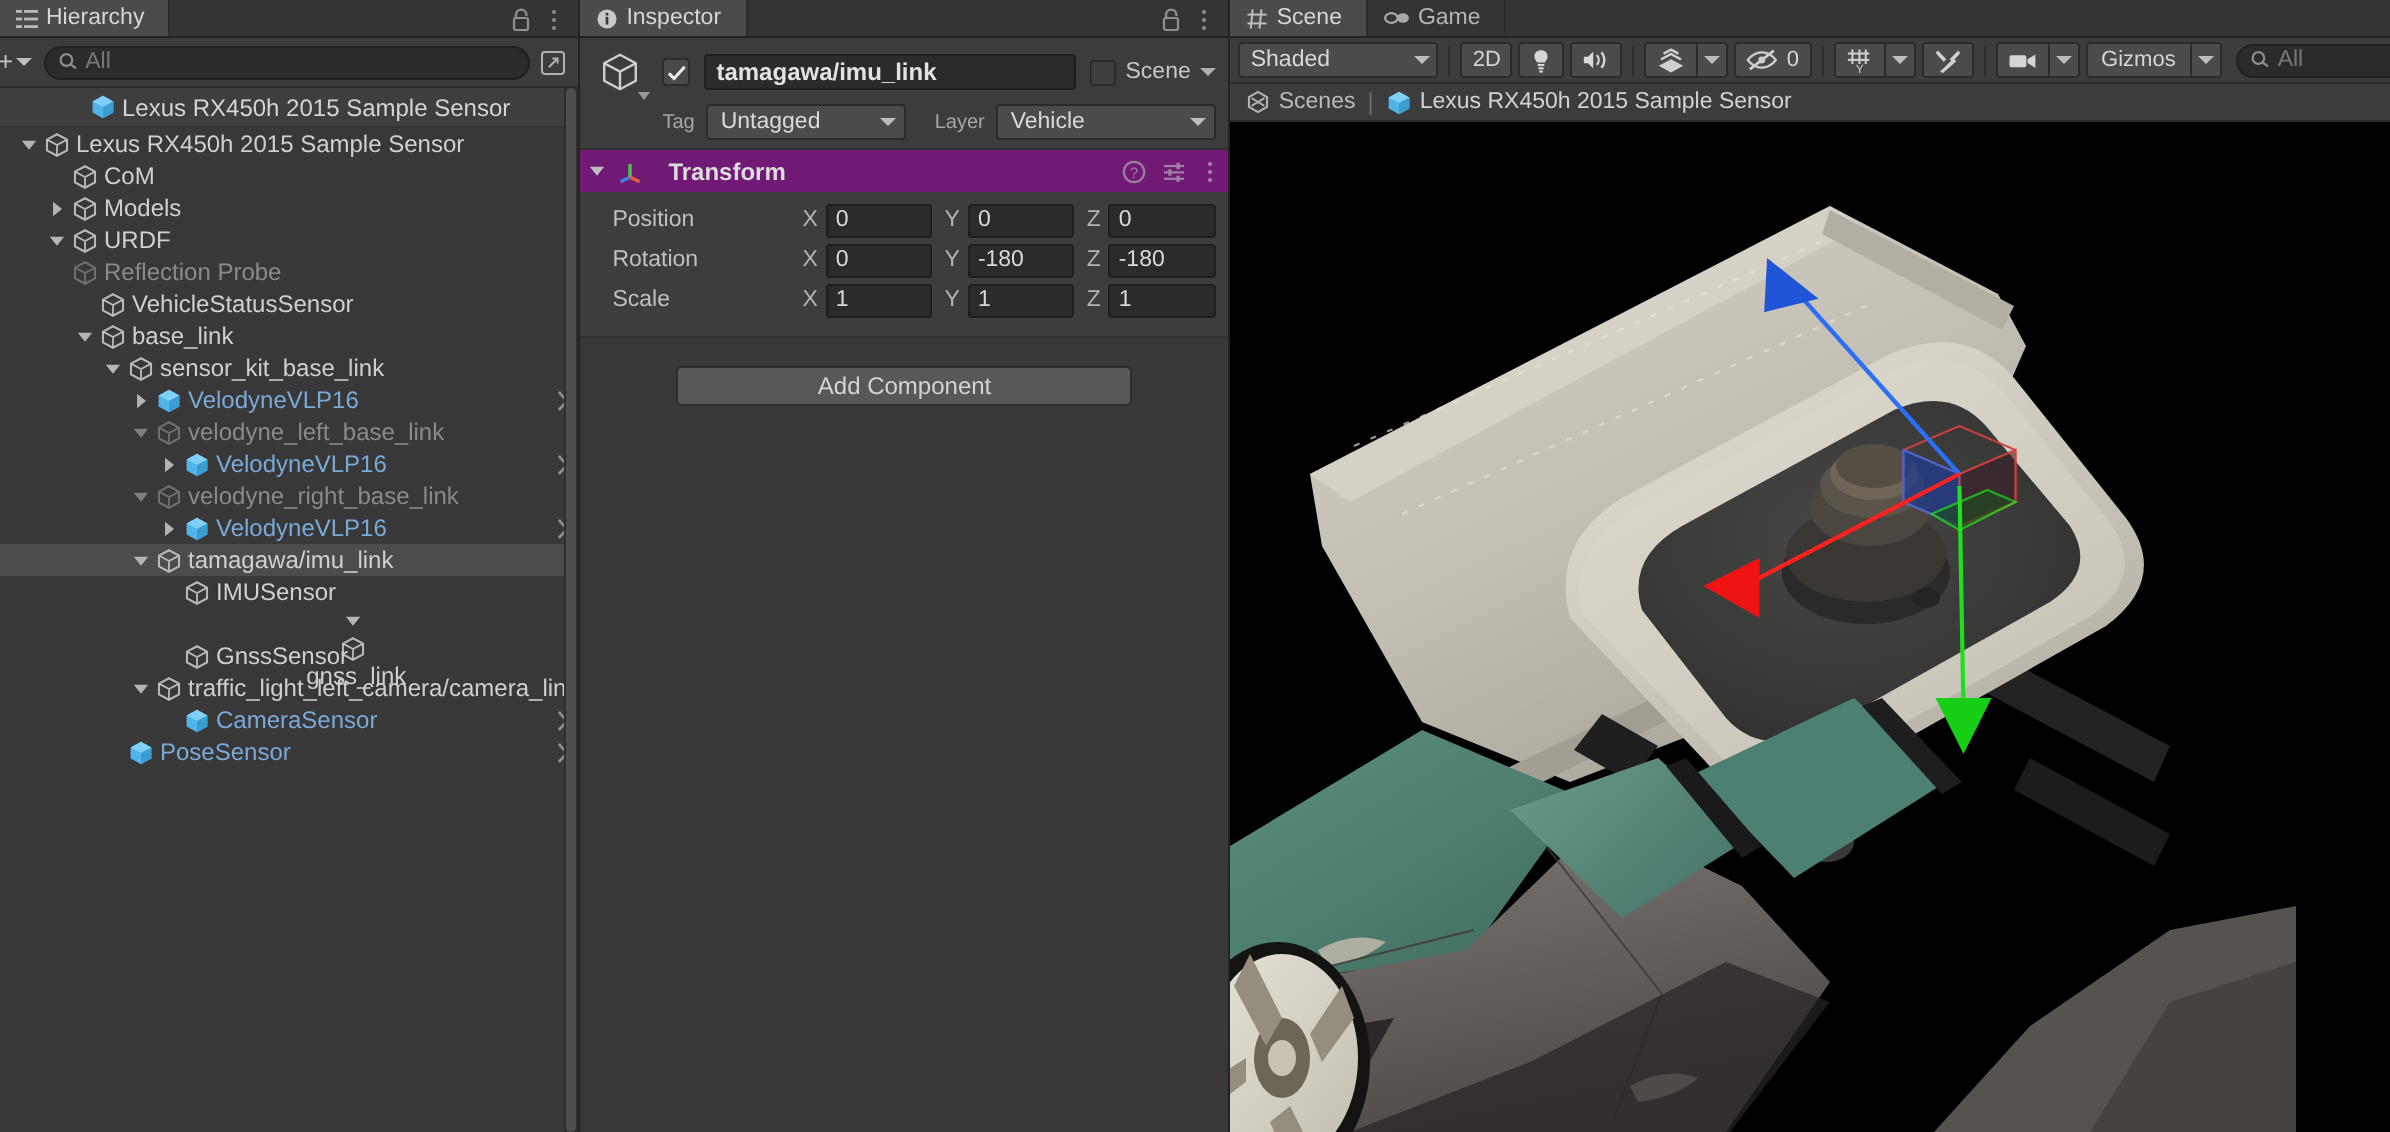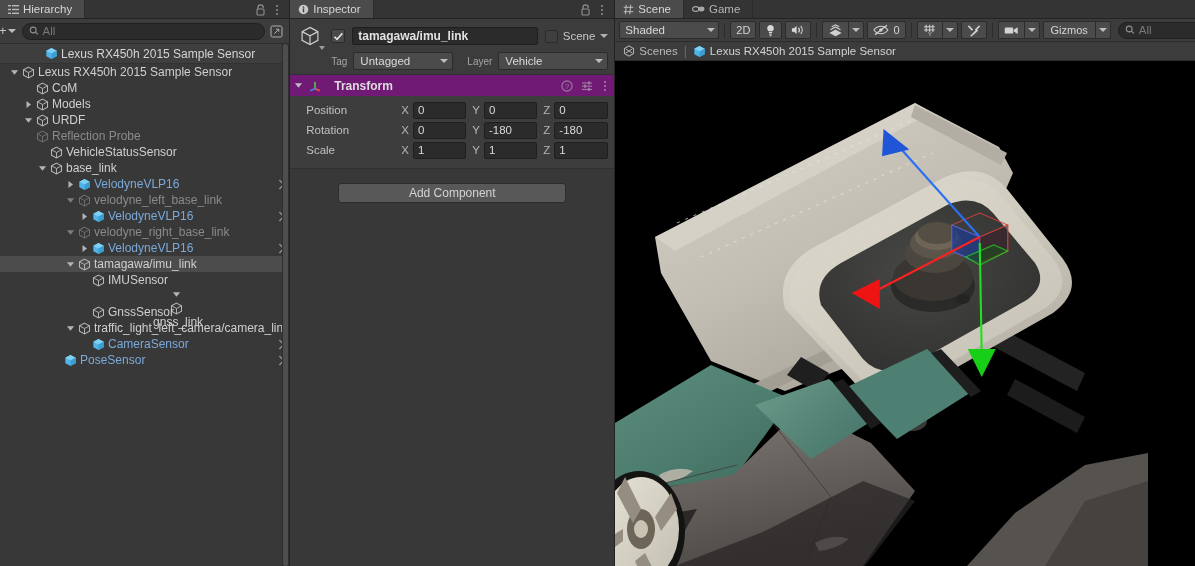--- a/index.html
+++ b/index.html
@@ -294,20 +294,34 @@
                 <path d="M1 2.6 L9 2.6 L5 7.6 Z" fill="#b4b4b4"></path>
               </svg>
             </span>
             <span class="cube">
               <svg width="13" height="13" viewBox="0 0 14 14">
                 <path d="M7 1.2 L12.4 4.1 L12.4 9.9 L7 12.8 L1.6 9.9 L1.6 4.1 Z" stroke="#b8b8b8" stroke-width="1.1" fill="none"></path>
                 <path d="M1.6 4.1 L7 7 L12.4 4.1 M7 7 L7 12.8" stroke="#b8b8b8" stroke-width="1" fill="none"></path>
               </svg>
             </span>
             <span class="lbl normal">base_link</span>
+          </div>
+          <div class="row" style="padding-left: 50px;">
+            <span class="foldarrow open">
+              <svg width="9" height="9" viewBox="0 0 10 10">
+                <path d="M1 2.6 L9 2.6 L5 7.6 Z" fill="#b4b4b4"></path>
+              </svg>
+            </span>
+            <span class="cube">
+              <svg width="13" height="13" viewBox="0 0 14 14">
+                <path d="M7 1.2 L12.4 4.1 L12.4 9.9 L7 12.8 L1.6 9.9 L1.6 4.1 Z" stroke="#b8b8b8" stroke-width="1.1" fill="none"></path>
+                <path d="M1.6 4.1 L7 7 L12.4 4.1 M7 7 L7 12.8" stroke="#b8b8b8" stroke-width="1" fill="none"></path>
+              </svg>
+            </span>
+            <span class="lbl normal">sensor_kit_base_link</span>
           </div>
           <div class="row" style="padding-left: 64px;">
             <span class="foldarrow">
               <svg width="9" height="9" viewBox="0 0 10 10">
                 <path d="M2.8 1 L2.8 9 L7.8 5 Z" fill="#b4b4b4"></path>
               </svg>
             </span>
             <span class="cube">
               <svg width="13" height="13" viewBox="0 0 14 14">
                 <path d="M7 1 L12.6 4 L12.6 10 L7 13 L1.4 10 L1.4 4 Z" fill="#4fb4e8"></path>

